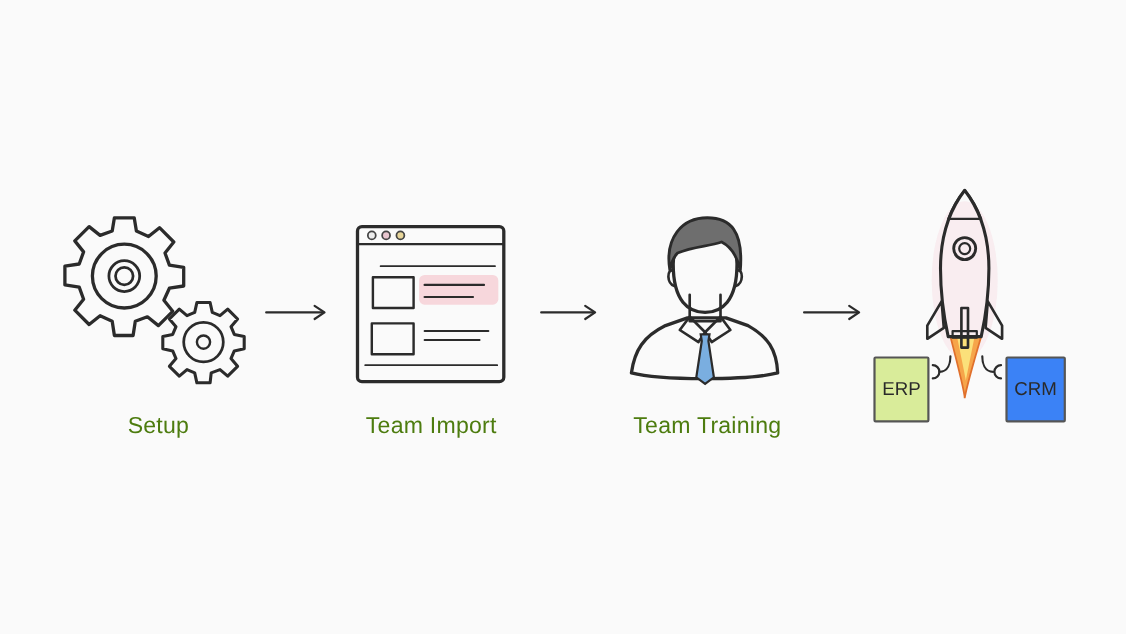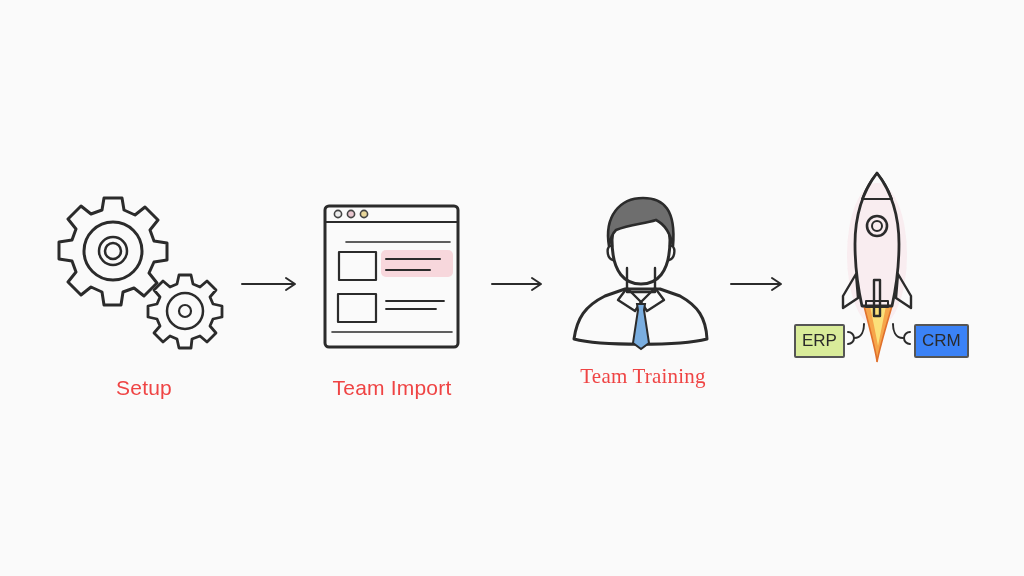--- a/index.html
+++ b/index.html
@@ -4,29 +4,29 @@
 <style>
   html, body { margin:0; padding:0; }
   body {
     width:1024px; height:576px; overflow:hidden;
     background:#fafafa;
     font-family:"Liberation Sans", sans-serif;
     position:relative;
   }
   .stage { position:absolute; left:0; top:0; width:1024px; height:576px; }
   .label {
-    position:absolute; font-size:21px; color:#ef4444;
+    position:absolute; font-size:21px; color:#4d7c0f;
     text-align:center; width:200px; transform:translateX(-50%);
     letter-spacing:0.2px;
   }
   svg { position:absolute; left:0; top:0; overflow:visible; }
   .sketch { stroke:#2b2b2b; fill:none; stroke-linecap:round; stroke-linejoin:round; }
   .tag {
     position:absolute; font-size:17px; color:#2a2a2a;
-    padding:5px 6px; border:2px solid #555; border-radius:2px;
+    padding:18px 6px; border:2px solid #555; border-radius:2px;
     line-height:20px;
   }
 </style>
 </head>
 <body>
 
 <div class="stage">
 
   <svg width="1024" height="576">
 
@@ -123,14 +123,14 @@
       <path class="sketch" stroke-width="2" fill="#d9ec9a" d="M 848,332 A 6,6 0 0 1 848,344"></path>
       <path class="sketch" stroke-width="2" fill="#cfc3ee" d="M 910,332 A 6,6 0 0 0 910,344"></path>
     </g>
   </svg>
 
   <div class="tag" style="left:794px; top:324px; background:#d9ec9a;">ERP</div>
   <div class="tag" style="left:914px; top:324px; background:#3b82f6;">CRM</div>
 
   <div class="label" style="left:144px; top:376px;">Setup</div>
   <div class="label" style="left:392px; top:376px;">Team Import</div>
-  <div class="label" style="left:643px; top:364px;font-family:Liberation Serif, serif;">Team Training</div>
+  <div class="label" style="left:643px; top:376px;">Team Training</div>
 </div>
 
 </body></html>

